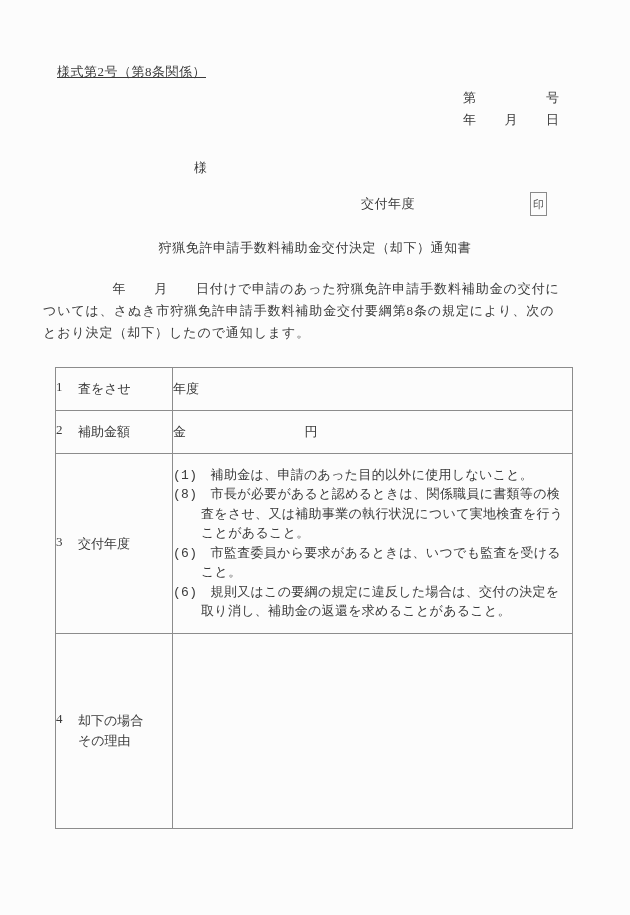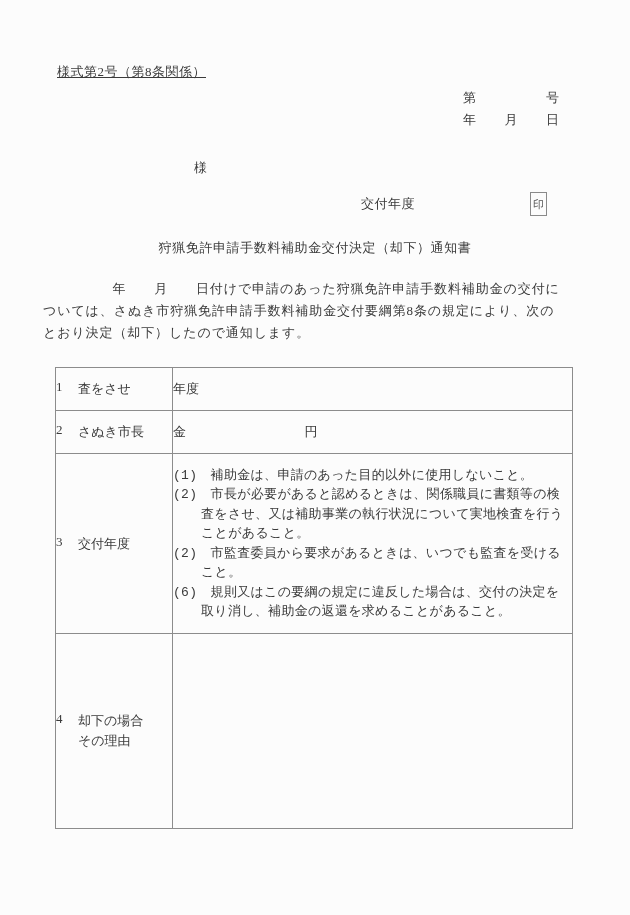--- a/index.html
+++ b/index.html
@@ -111,42 +111,42 @@
       </div>
     </td>
     <td class="value-year">
       <span>年度</span>
     </td>
   </tr>
   <tr class="r2">
     <td class="label-cell">
       <div class="row-head">
         <span class="row-no">2</span>
-        <span class="row-label">さぬき市長</span>
+        <span class="row-label">補助金額</span>
       </div>
     </td>
     <td class="value-amount">
       <span>金</span>
       <span class="amount-gap"></span>
       <span>円</span>
     </td>
   </tr>
   <tr class="r3">
     <td class="label-cell">
       <div class="row-head">
         <span class="row-no">3</span>
         <span class="row-label">交付年度</span>
       </div>
     </td>
     <td class="conditions-cell">
       <div class="condition-item">(1)　補助金は、申請のあった目的以外に使用しないこと。</div>
-      <div class="condition-item">(2)　市長が必要があると認めるときは、関係職員に書類等の検
+      <div class="condition-item">(8)　市長が必要があると認めるときは、関係職員に書類等の検
 査をさせ、又は補助事業の執行状況について実地検査を行う
 ことがあること。</div>
-      <div class="condition-item">(2)　市監査委員から要求があるときは、いつでも監査を受ける
+      <div class="condition-item">(6)　市監査委員から要求があるときは、いつでも監査を受ける
 こと。</div>
       <div class="condition-item">(6)　規則又はこの要綱の規定に違反した場合は、交付の決定を
 取り消し、補助金の返還を求めることがあること。</div>
     </td>
   </tr>
   <tr class="r4">
     <td class="label-cell">
       <div class="row-head">
         <span class="row-no">4</span>
         <span class="row-label">却下の場合

